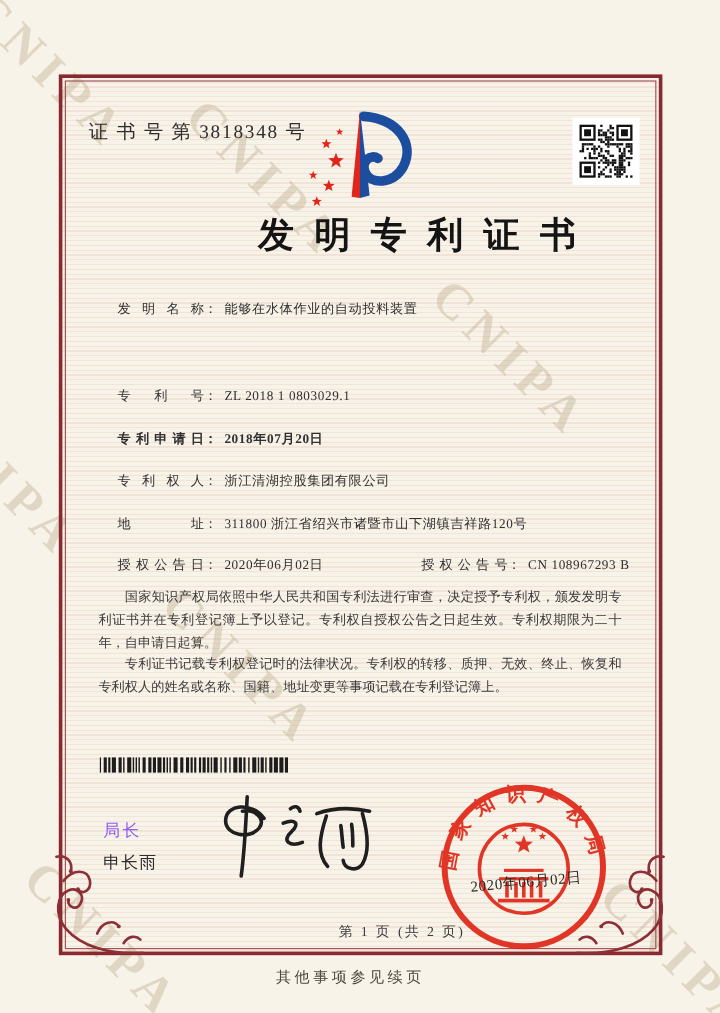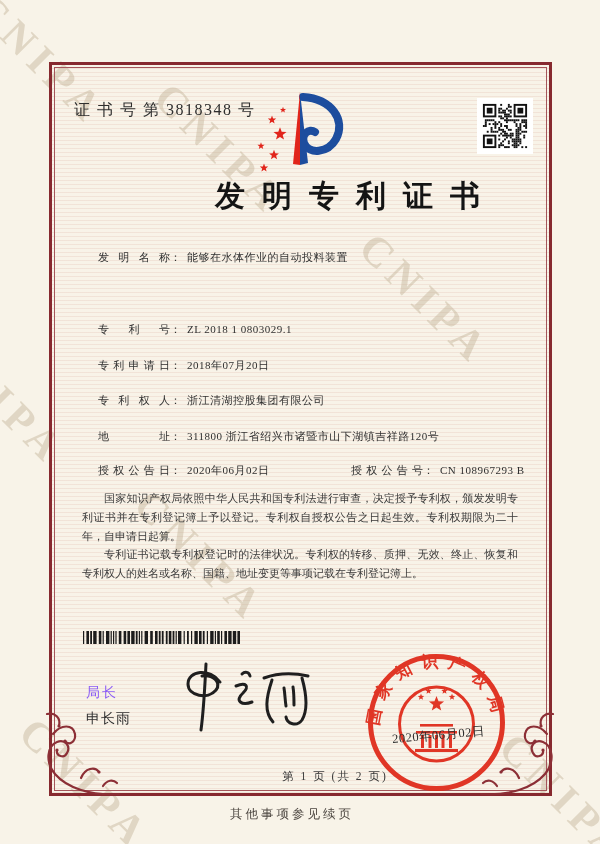--- a/index.html
+++ b/index.html
@@ -292,21 +292,21 @@
   </div>
 
   <div class="title">发明专利证书</div>
 
   <div class="frow" style="top:250px;">
     <span class="flabel">发明名称</span><span class="fcolon">：</span><span class="fvalue">能够在水体作业的自动投料装置</span>
   </div>
   <div class="frow" style="top:322px;">
     <span class="flabel">专利号</span><span class="fcolon">：</span><span class="fvalue">ZL 2018 1 0803029.1</span>
   </div>
-  <div class="frow" style="top:358px;">
+  <div class="frow" style="top:358px;font-weight:bold;">
     <span class="flabel">专利申请日</span><span class="fcolon">：</span><span class="fvalue">2018年07月20日</span>
   </div>
   <div class="frow" style="top:393px;">
     <span class="flabel">专利权人</span><span class="fcolon">：</span><span class="fvalue">浙江清湖控股集团有限公司</span>
   </div>
   <div class="frow" style="top:429px;">
     <span class="flabel">地址</span><span class="fcolon">：</span><span class="fvalue">311800 浙江省绍兴市诸暨市山下湖镇吉祥路120号</span>
   </div>
   <div class="frow" style="top:463px;">
     <span class="flabel">授权公告日</span><span class="fcolon">：</span><span class="fvalue">2020年06月02日</span>

